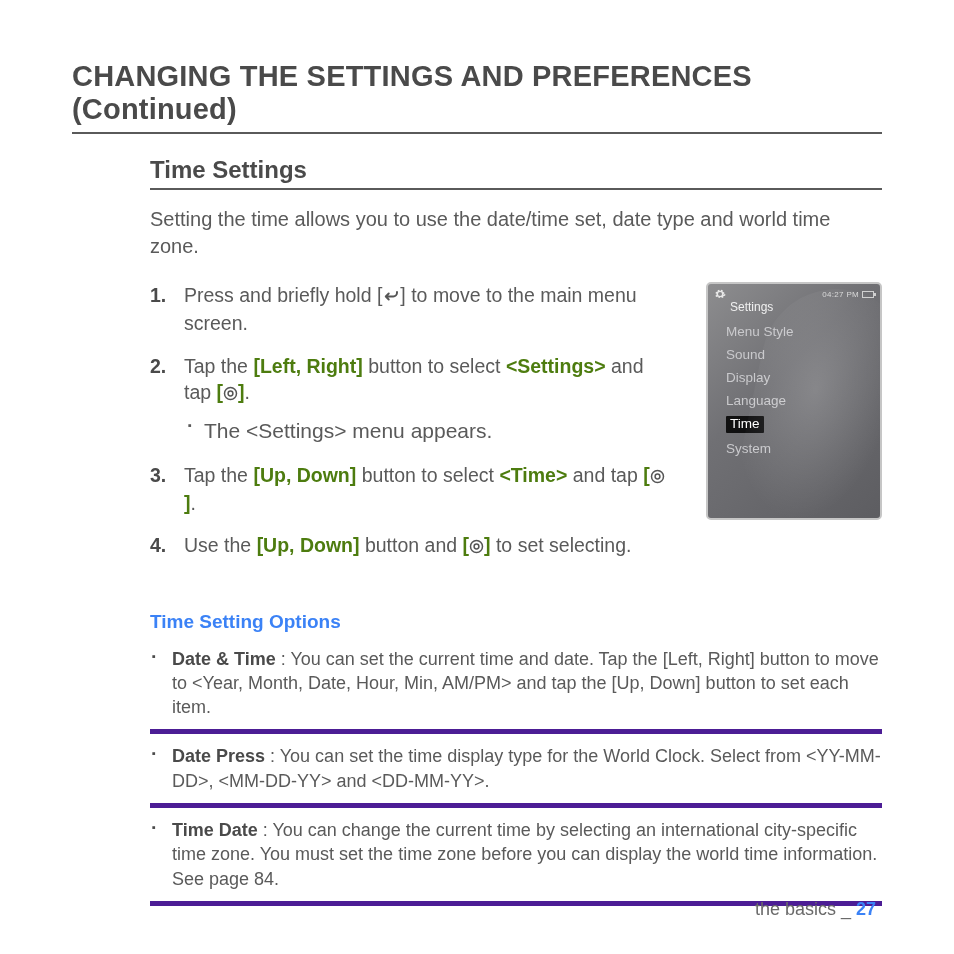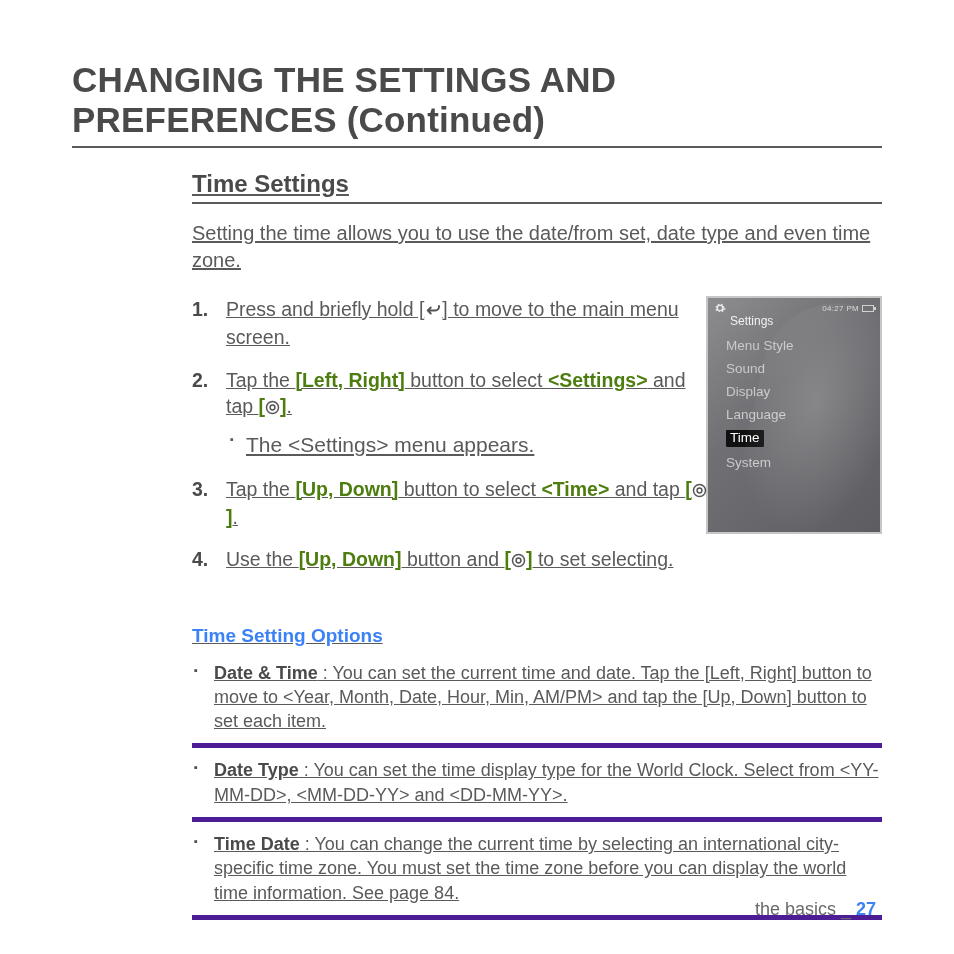--- a/index.html
+++ b/index.html
@@ -6,32 +6,31 @@
   body {
     width: 954px;
     height: 954px;
     background: #fff;
     font-family: Arial, Helvetica, sans-serif;
     color: #5a5a5a;
     position: relative;
     padding: 60px 72px 40px 72px;
   }
   .page-title {
-    font-size: 35px;
+    font-size: 29px;
     font-weight: bold;
     color: #4a4a4a;
     border-bottom: 2px solid #5a5a5a;
     padding-bottom: 6px;
     margin-bottom: 22px;
     letter-spacing: 0.2px;
   }
   .content {
-    margin-left: 120px;
-    position: relative;
-    text-decoration: underline;
+    margin-left: 78px;
+    position: relative;
   }
   .section-title {
     font-size: 24px;
     font-weight: bold;
     color: #4a4a4a;
     border-bottom: 2px solid #5a5a5a;
     padding-bottom: 4px;
     margin-bottom: 16px;
   }
   .intro {
@@ -118,21 +117,21 @@
 
   
   .device {
     position: absolute;
     top: 0;
     right: 0;
     width: 176px;
     height: 238px;
     background: linear-gradient(135deg,#8d8d8f 0%,#707074 40%,#5d5d61 100%);
     border: 2px solid #c6c6c6;
-    border-radius: 0;
+    border-radius: 5px;
     overflow: hidden;
     font-size: 13px;
     color: #e8e8e8;
   }
   .device::after{
     content:"";
     position:absolute;
     right:-20px; bottom:-30px;
     width:150px; height:260px;
     border-radius:80px;
@@ -192,21 +191,21 @@
 </style>
 </head>
 <body>
 
 <h1 class="page-title">CHANGING THE SETTINGS AND PREFERENCES (Continued)</h1>
 
 <div class="content">
 
   <h2 class="section-title">Time Settings</h2>
 
-  <p class="intro">Setting the time allows you to use the date/from set, date type and even time zone.</p>
+  <p class="intro">Setting the time allows you to use the date/time set, date type and world time zone.</p>
 
   <div class="steps-block">
 
     <div class="device">
       <div class="dev-top">
         <span>
           <svg class="gear" viewBox="0 0 24 24">
               <path fill="#e8e8e8" d="M12 8a4 4 0 100 8 4 4 0 000-8zm9 4l2 1-1 3-2-.5a8 8 0 01-1.7 1.7l.5 2-3 1-1-2a8 8 0 01-2.4 0l-1 2-3-1 .5-2A8 8 0 016 17.5L4 18l-1-3 2-1a8 8 0 010-2.4l-2-1 1-3 2 .5A8 8 0 017.7 6.5L7.2 4.5l3-1 1 2a8 8 0 012.4 0l1-2 3 1-.5 2A8 8 0 0118 8.3l2-.5 1 3-2 1a8 8 0 010 2.4z"></path>
             </svg>
         </span>
@@ -260,21 +259,21 @@
     </ol>
   </div>
 
   <h3 class="options-title">Time Setting Options</h3>
 
   <ul class="options">
     <li>
       <span class="b">Date &amp; Time</span><span> : You can set the current time and date. Tap the [Left, Right] button to move to &lt;Year, Month, Date, Hour, Min, AM/PM&gt; and tap the [Up, Down] button to set each item.</span>
     </li>
     <li>
-      <span class="b">Date Type</span><span> : You can set the time display type for the World Clock. Select from &lt;YY-MM-DD&gt;, &lt;MM-DD-YY&gt; and &lt;DD-MM-YY&gt;.</span>
+      <span class="b">Date Press</span><span> : You can set the time display type for the World Clock. Select from &lt;YY-MM-DD&gt;, &lt;MM-DD-YY&gt; and &lt;DD-MM-YY&gt;.</span>
     </li>
     <li>
       <span class="b">Time Date</span><span> : You can change the current time by selecting an international city-specific time zone. You must set the time zone before you can display the world time information. See page 84.</span>
     </li>
   </ul>
 
 </div>
 
 <div class="footer">
   <span>the basics</span><span> _ </span><span class="pn">27</span>

